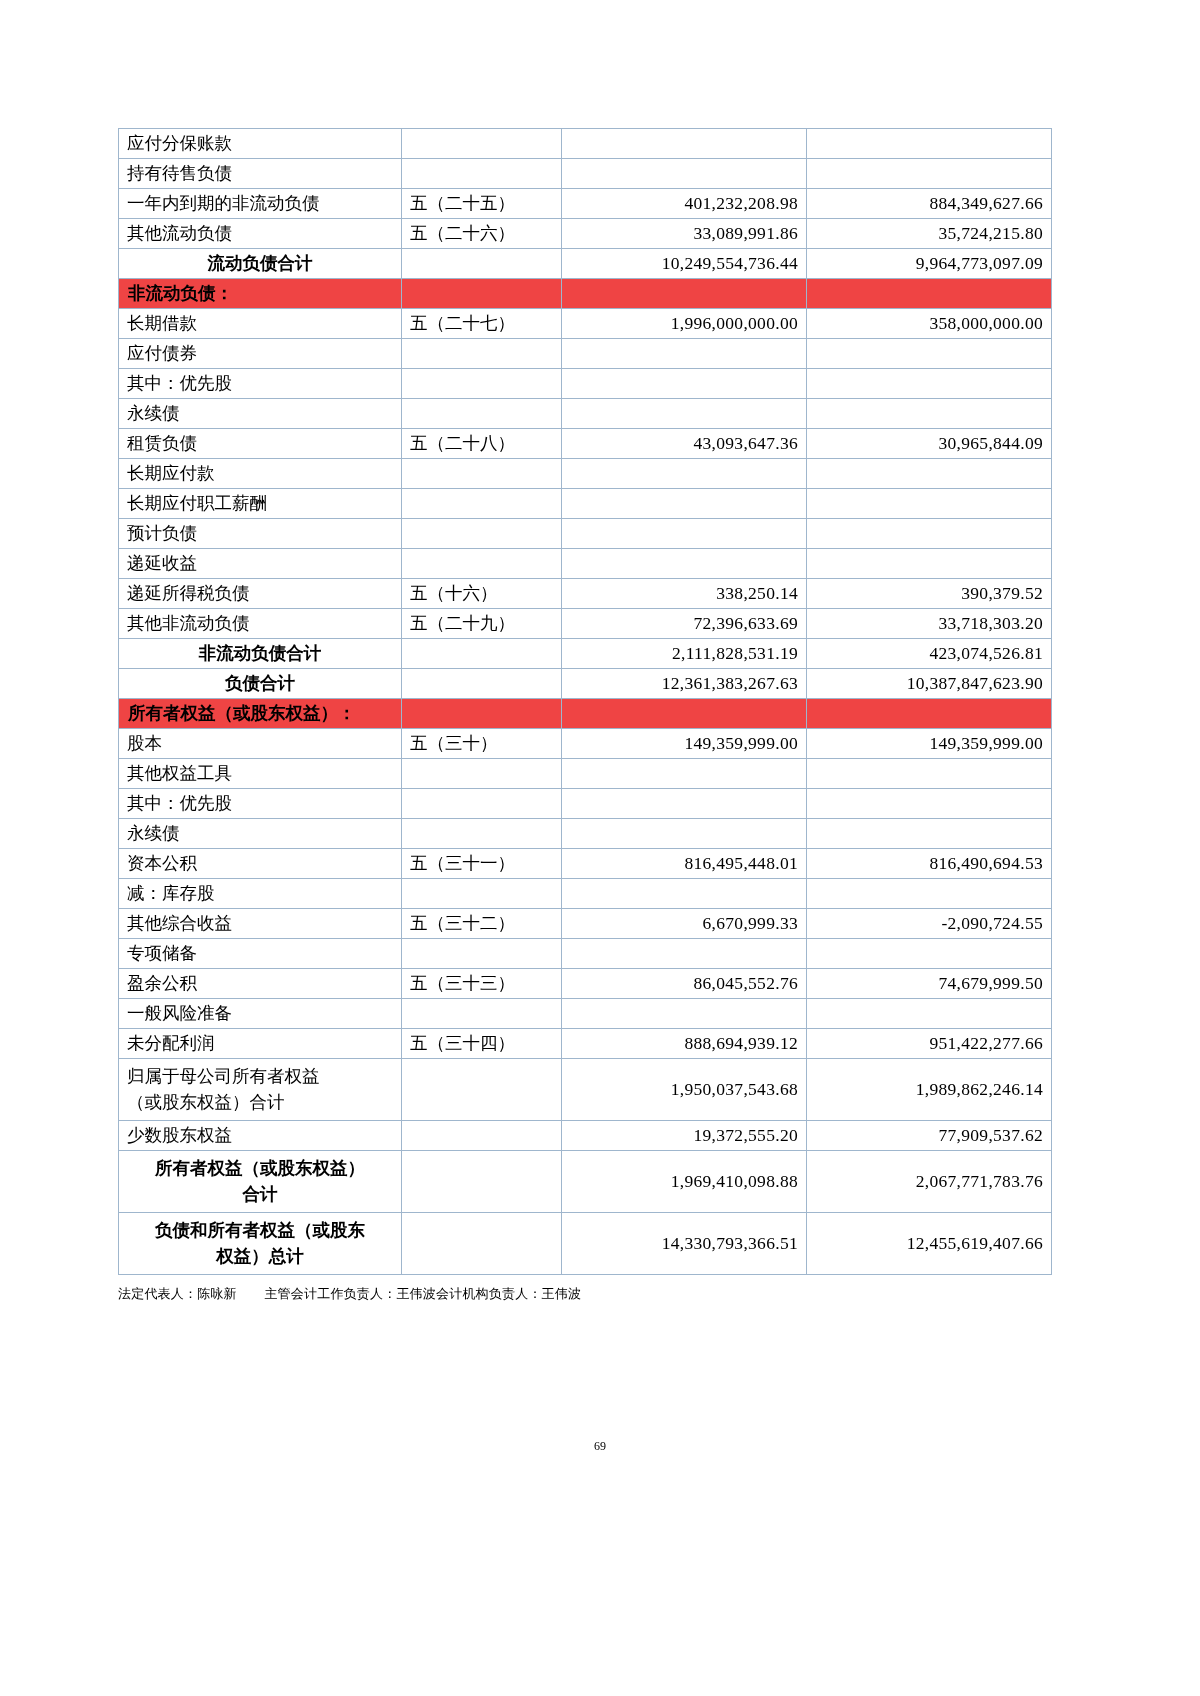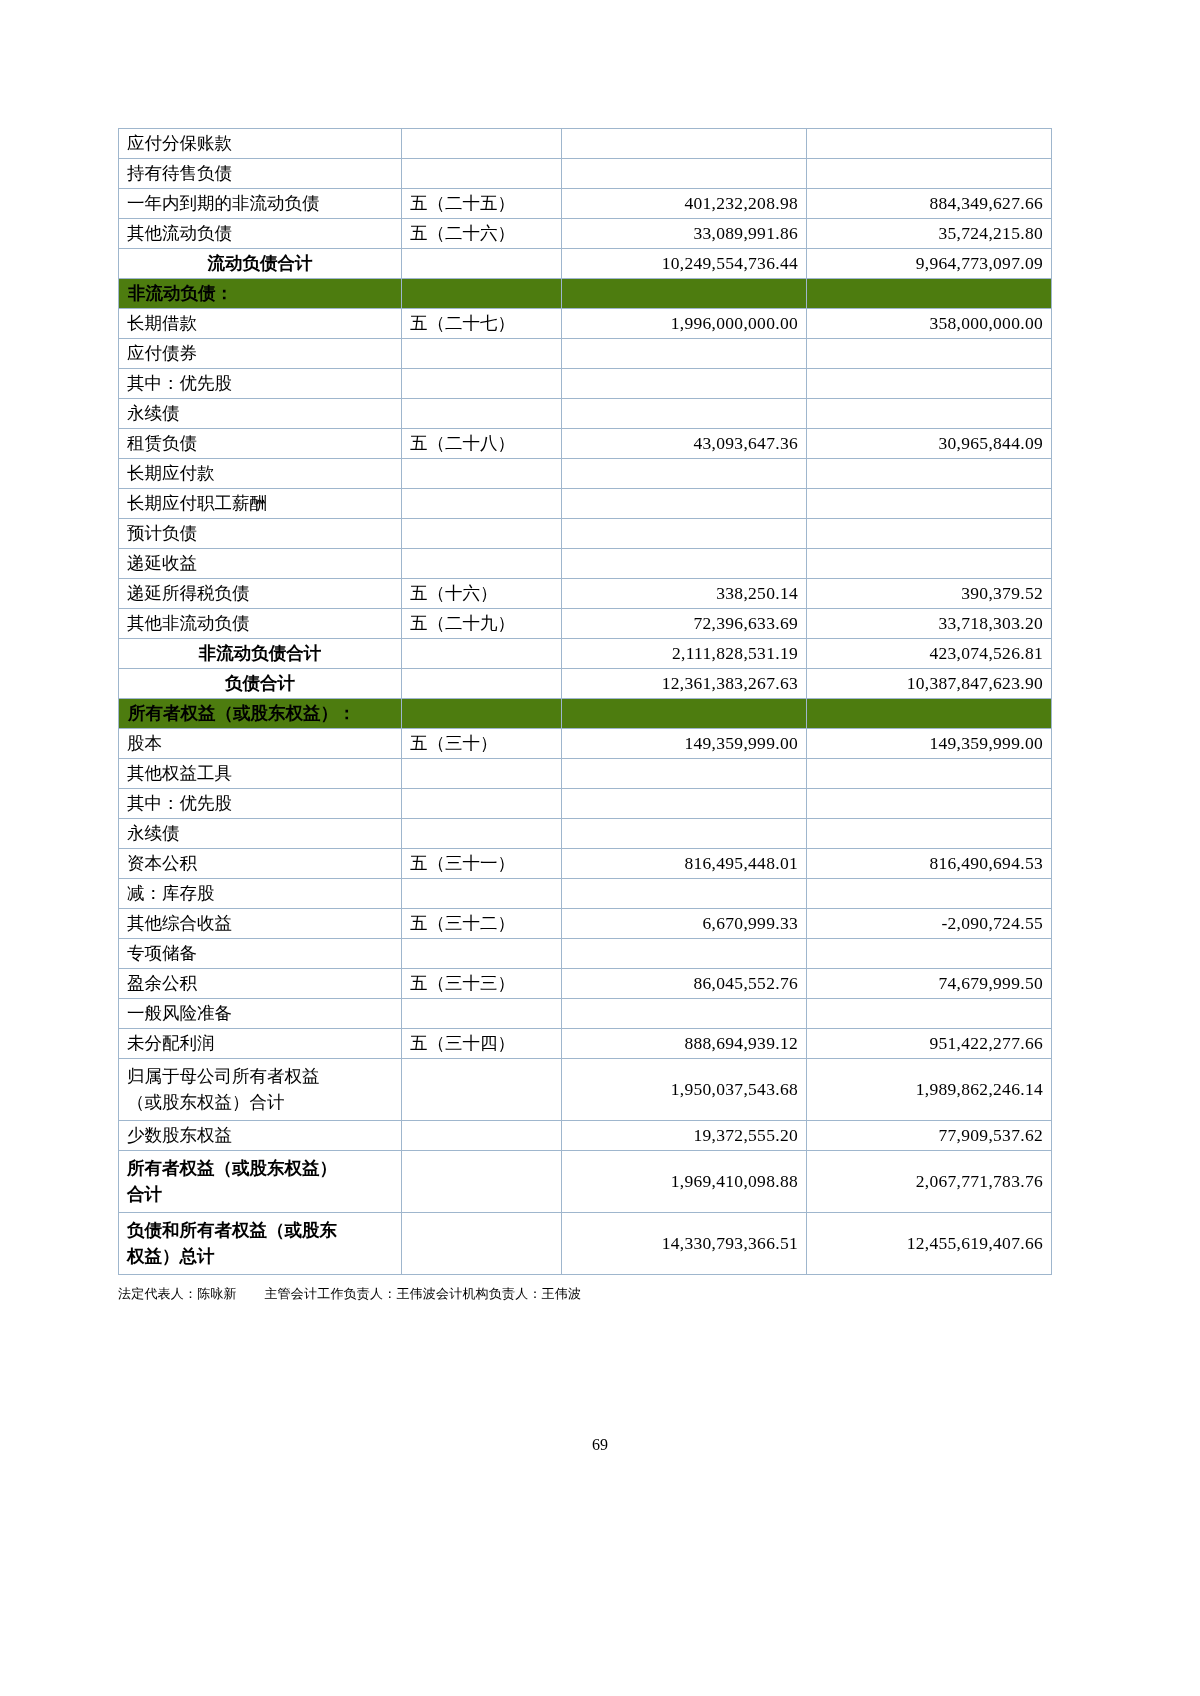--- a/index.html
+++ b/index.html
@@ -39,53 +39,53 @@
   col.c-item { width: 283px; }
   col.c-note { width: 160px; }
   col.c-val1 { width: 245px; }
   col.c-val2 { width: 245px; }
 
   td.item { text-align: left; }
   td.note { text-align: left; }
   td.val  { text-align: right; padding-right: 14px; letter-spacing: 0.3px; }
 
   tr.section td {
-    background: #4d7c0f;
+    background: #ef4444;
     font-weight: bold;
     padding-left: 9px;
   }
   tr.section td.item { font-weight: bold; }
 
   td.total {
     text-align: center;
     font-weight: bold;
   }
   td.indent1 { padding-left: 22px; }
   td.indent2 { padding-left: 48px; }
 
   tr.tall td { height: 62px; }
 
   .wrap-center {
-    text-align: left;
+    text-align: center;
     font-weight: bold;
     line-height: 1.45;
   }
   .signature {
     margin-top: 10px;
     font-size: 13px;
     white-space: pre;
     letter-spacing: 0.2px;
   }
   .pagenum {
     position: absolute;
     bottom: 242px;
     left: 0;
     width: 1200px;
     text-align: center;
-    font-size: 16px;
+    font-size: 12px;
   }
 </style>
 </head>
 <body>
 
 <div class="page">
 
   <table class="balance">
     <colgroup>
       <col class="c-item">

